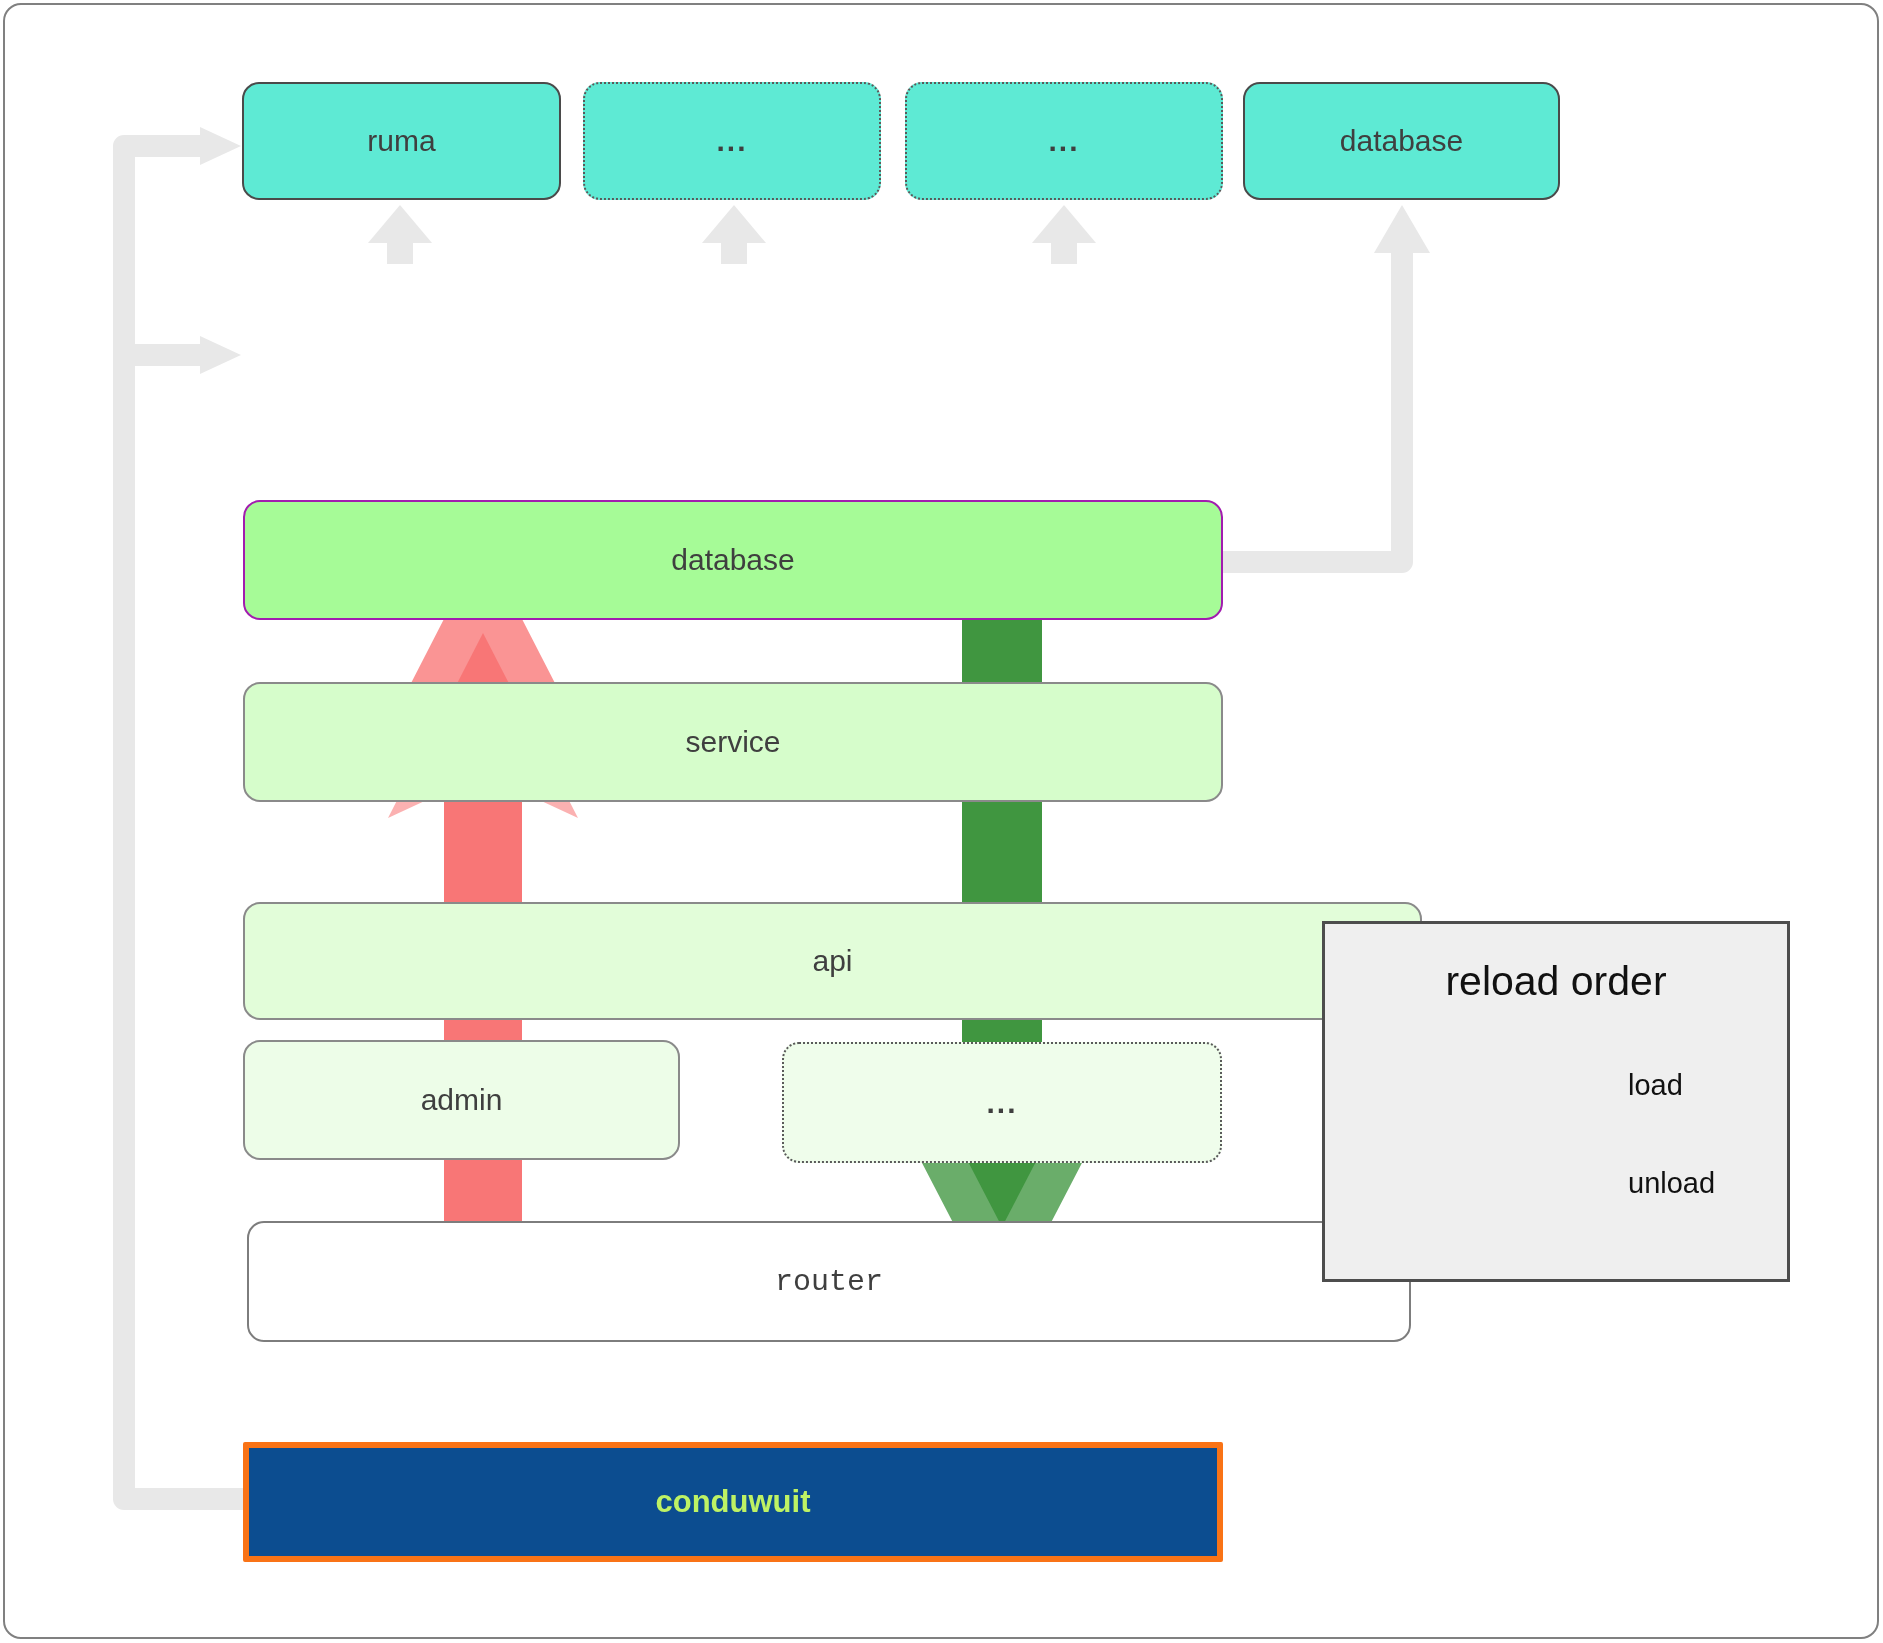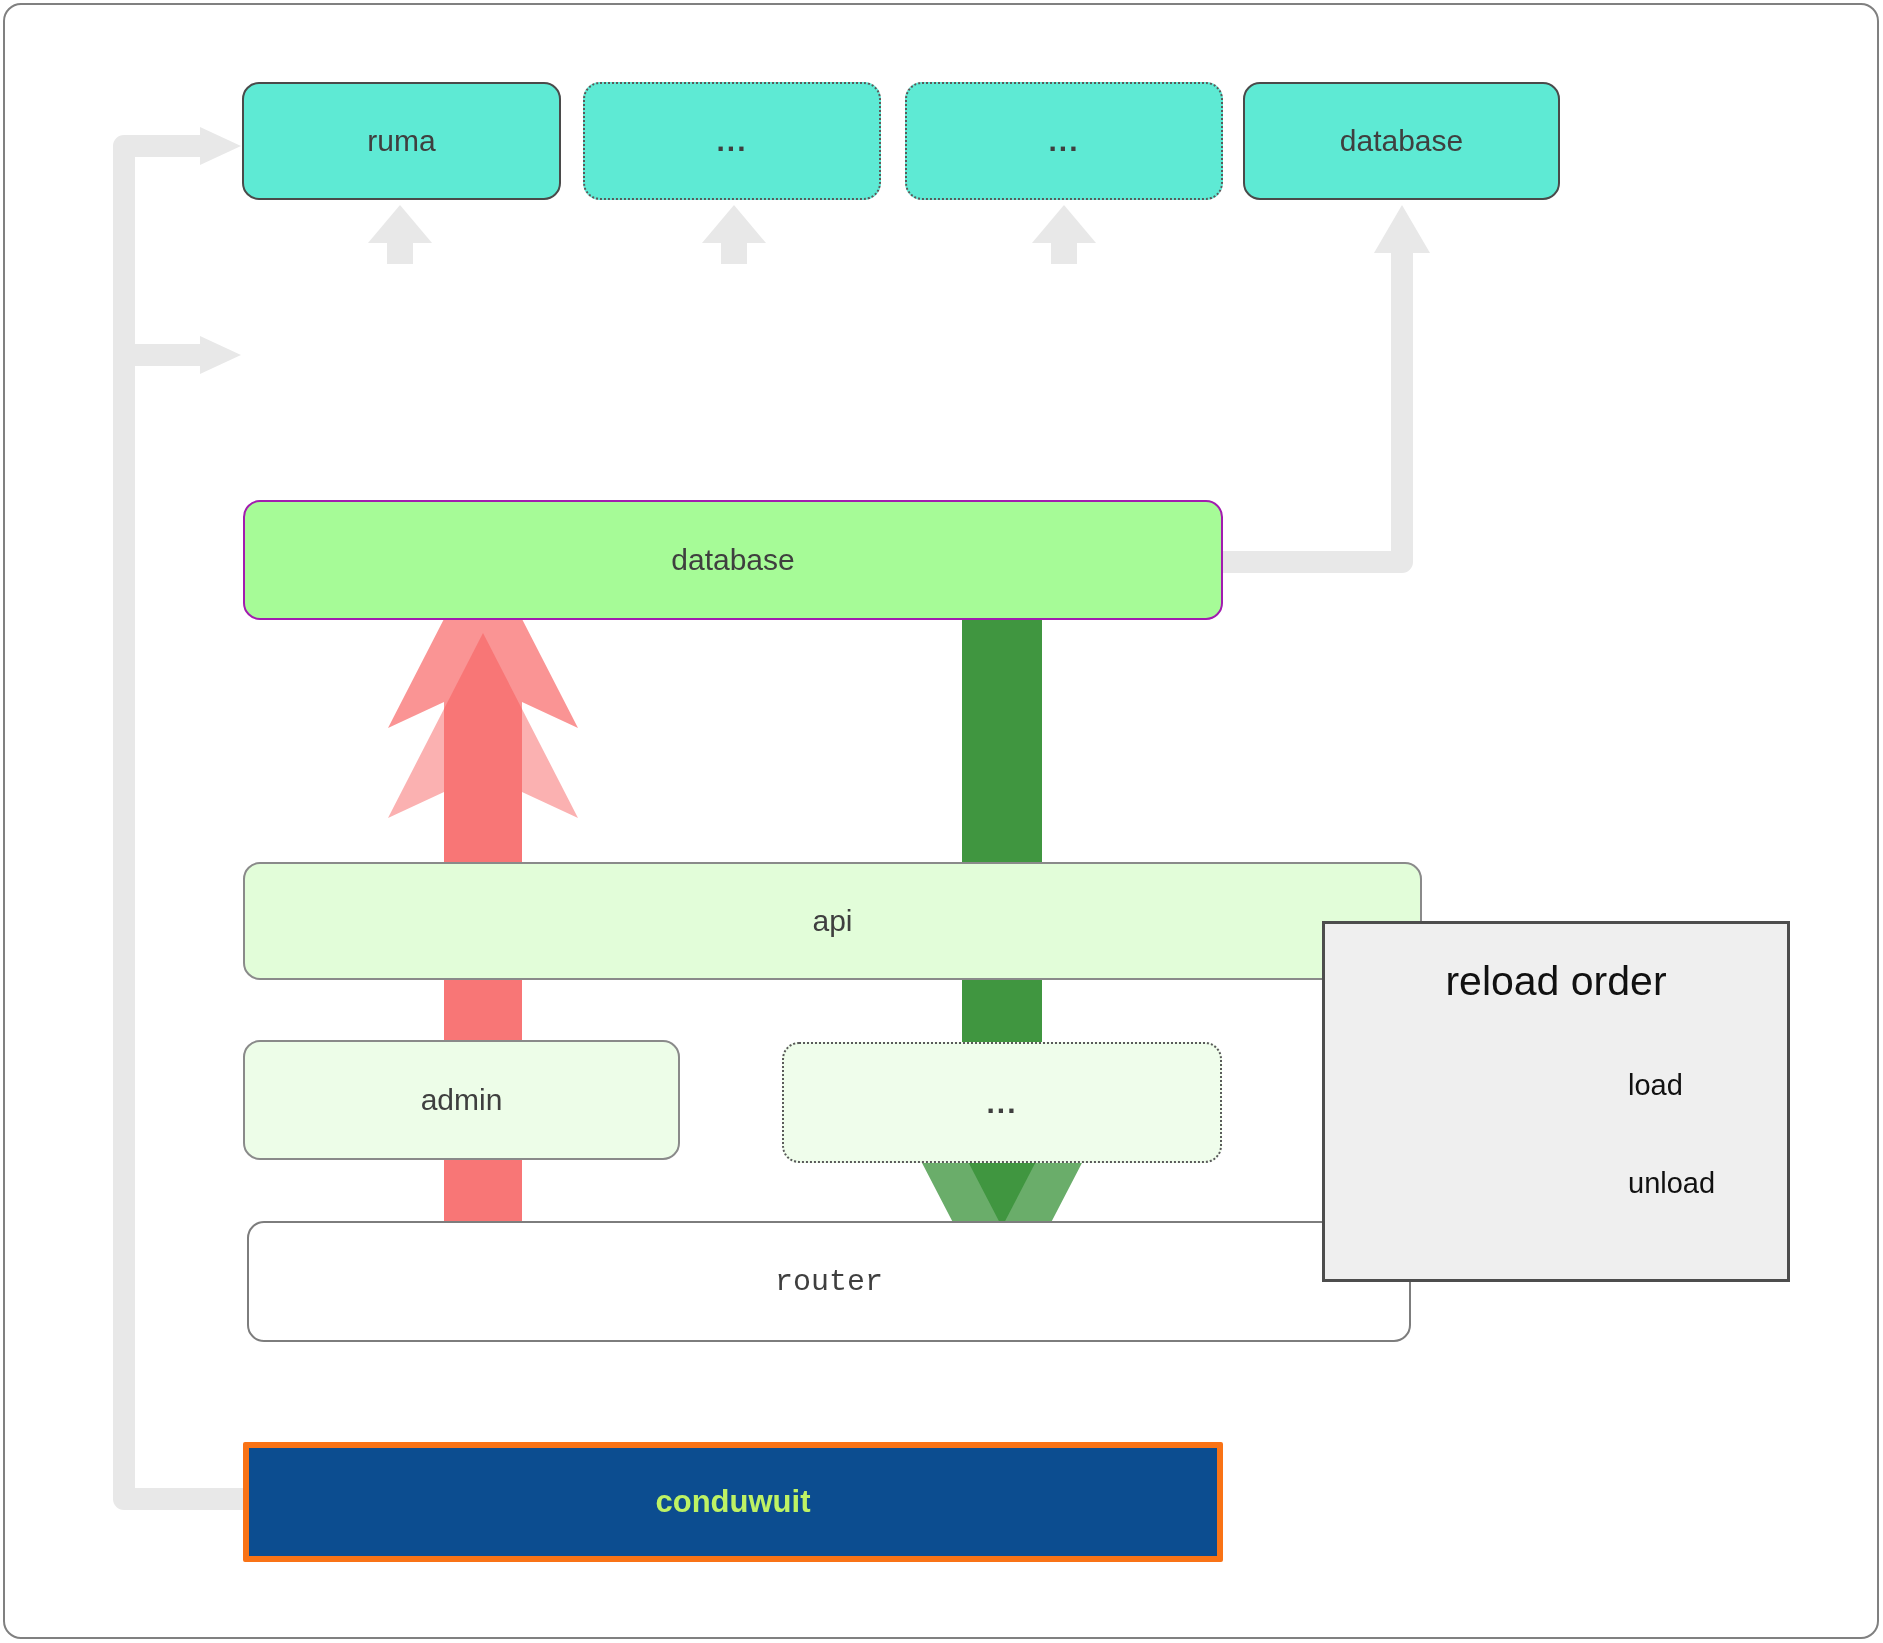--- a/index.html
+++ b/index.html
@@ -125,21 +125,24 @@
   <div class="node dep dotted" style="left:905px; top:82px; width:318px; height:118px;">
     <span class="lbl dots-label">...</span>
   </div>
   <div class="node dep" style="left:1243px; top:82px; width:317px; height:118px;">
     <span class="lbl">database</span>
   </div>
 
   <div class="node database-box" style="left:243px; top:500px; width:980px; height:120px;">
     <span class="lbl">database</span>
   </div>
-  <div class="node api-box" style="left:243px; top:862px; width:1179px; height:118px;">
+  <div class="node service-box" style="left:243px; top:682px; width:980px; height:120px;">
+    <span class="lbl">service</span>
+  </div>
+  <div class="node api-box" style="left:243px; top:902px; width:1179px; height:118px;">
     <span class="lbl">api</span>
   </div>
   <div class="node admin-box" style="left:243px; top:1040px; width:437px; height:120px;">
     <span class="lbl">admin</span>
   </div>
   <div class="node crates-more-box" style="left:782px; top:1042px; width:440px; height:121px;">
     <span class="lbl dots-label">...</span>
   </div>
   <div class="node router-box" style="left:247px; top:1221px; width:1164px; height:121px;font-family:Liberation Mono, monospace;">
     <span class="lbl">router</span>

